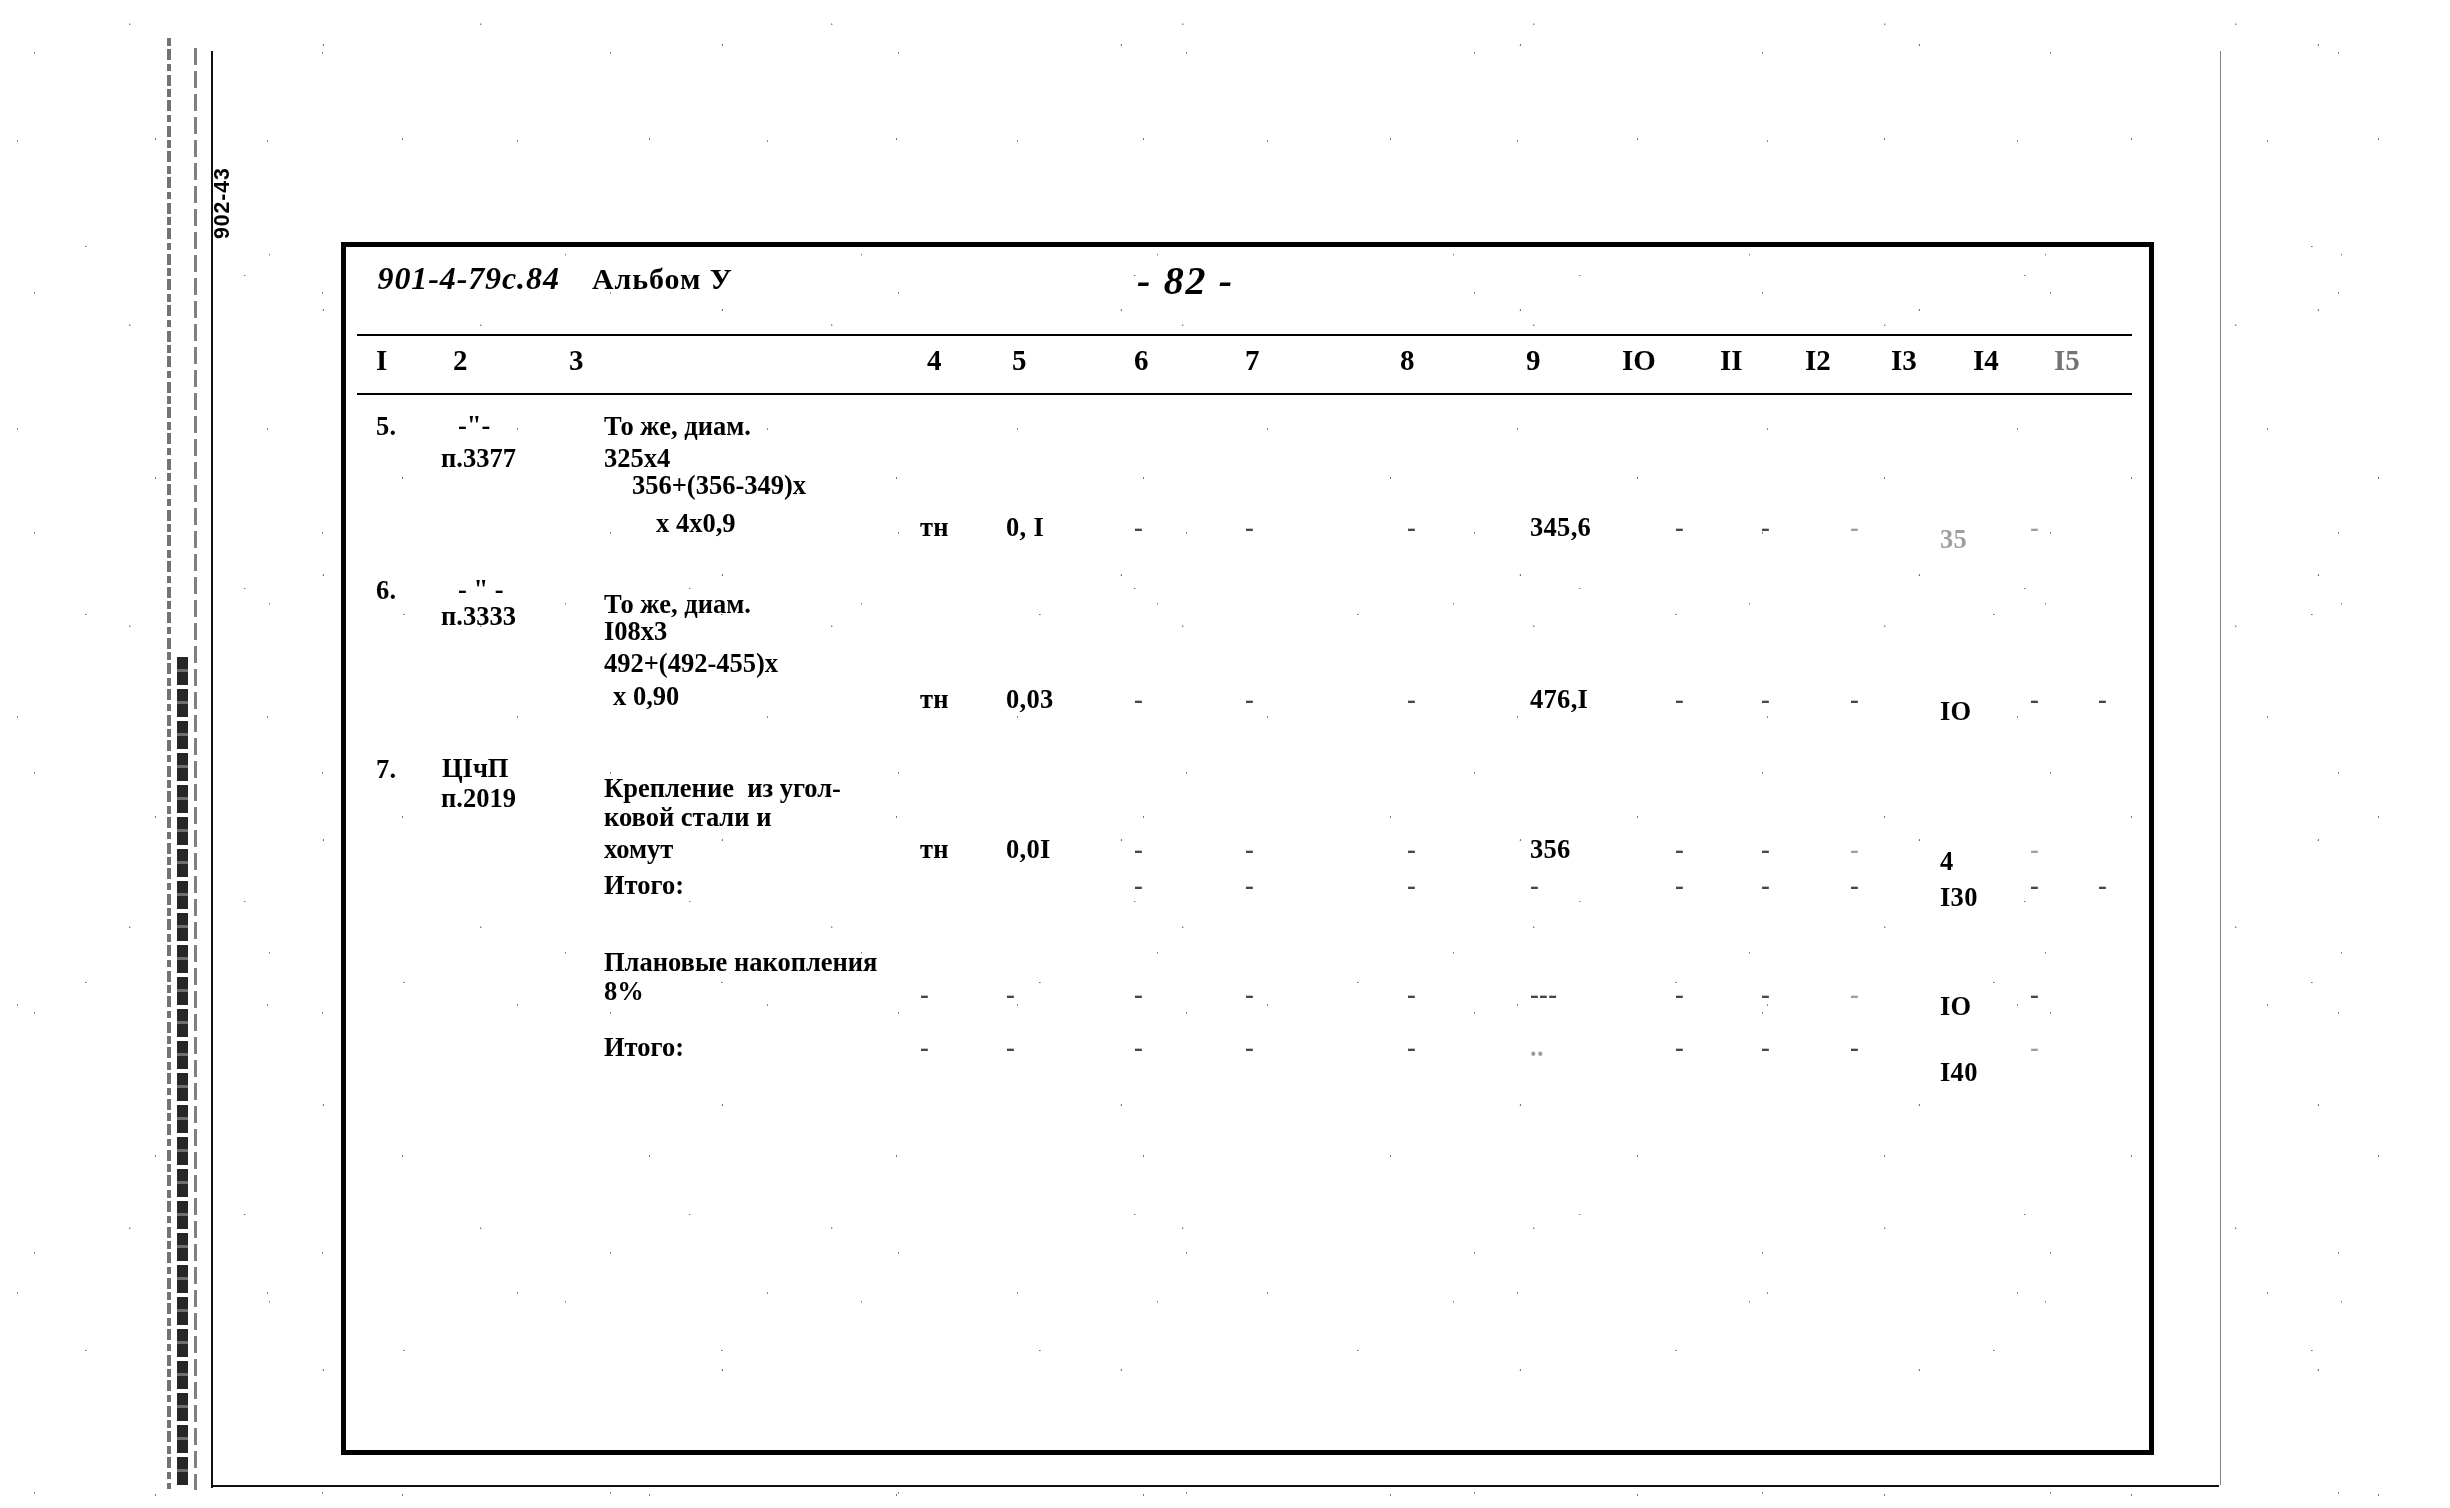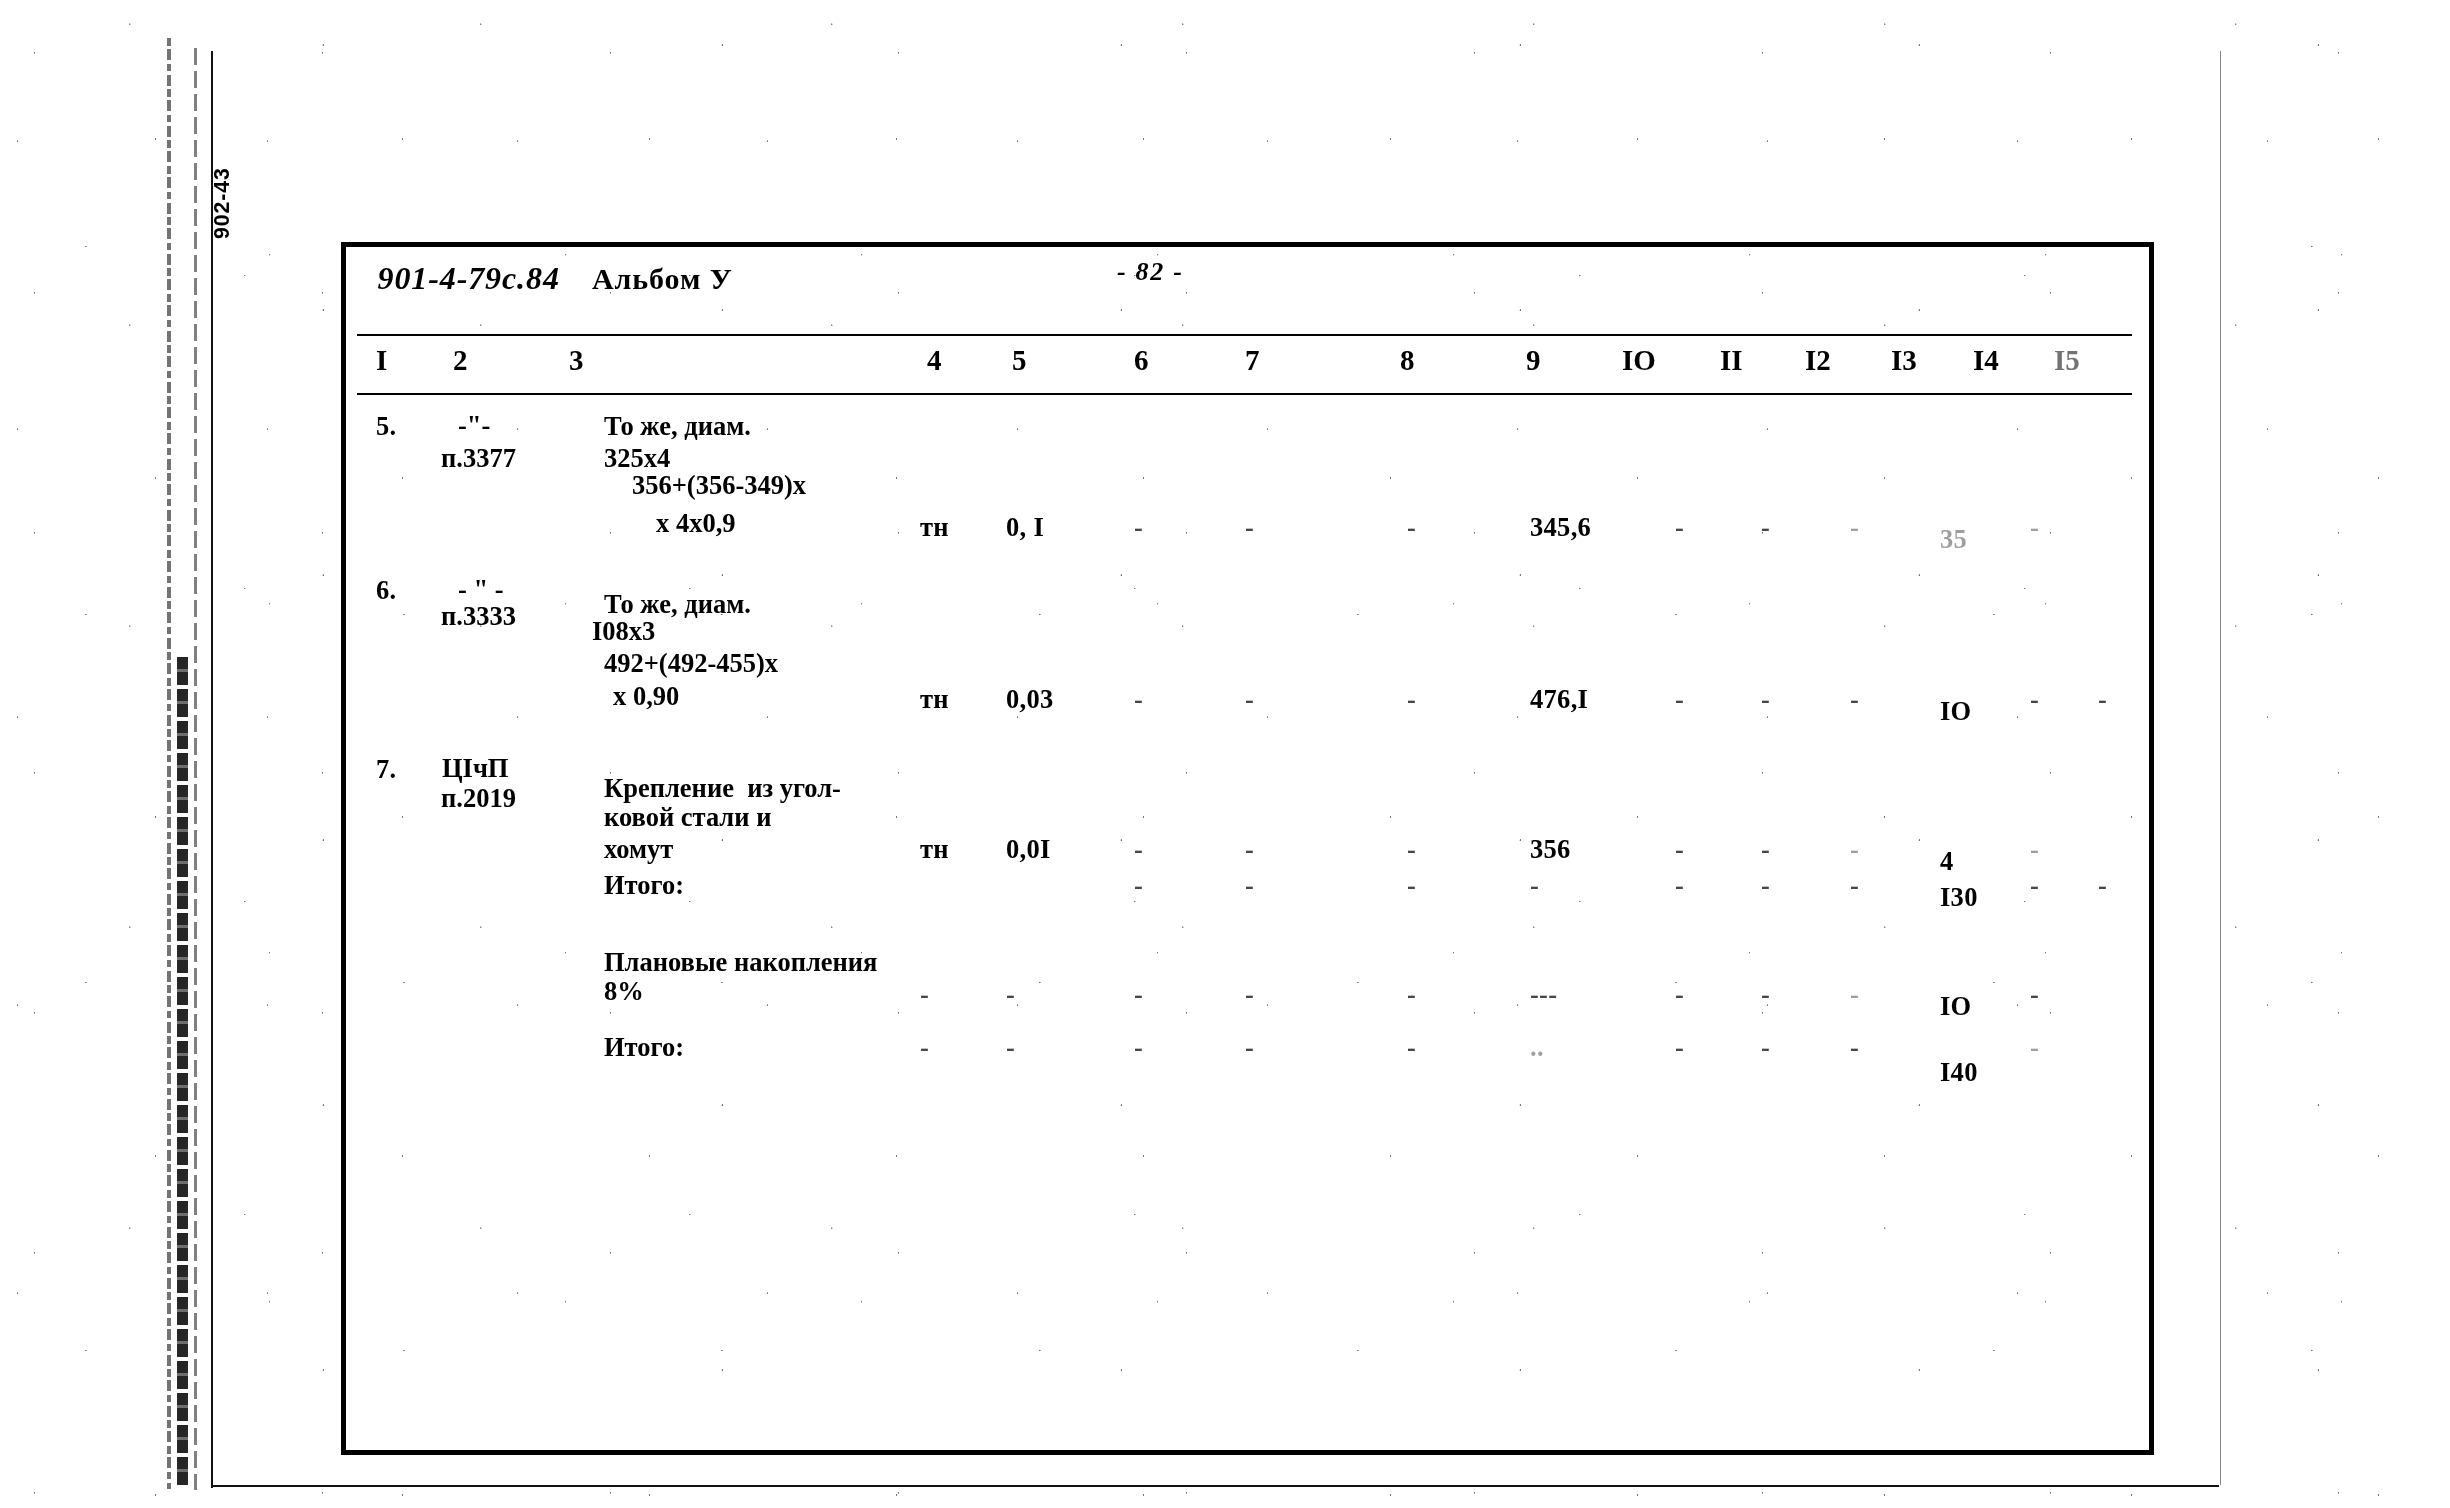--- a/index.html
+++ b/index.html
@@ -153,22 +153,22 @@
   #album-label {
     position: absolute;
     left: 235px; top: 5.1px;
     font-size: 30px;
     font-weight: bold;
     letter-spacing: 0.9px;
     white-space: nowrap;
   }
   #page-number {
     position: absolute;
-    left: 760px; top: 0px;
-    font-size: 26px;
+    left: 780px; top: 0px;
+    font-size: 40px;
     font-weight: bold;
     font-style: italic;
     letter-spacing: 1.7px;
     white-space: nowrap;
   }
 
   
   #column-header {
     position: absolute;
     left: 0; top: 96px;
@@ -324,21 +324,21 @@
         <span class="cell c13 faint2" style="top:101px">35</span>
         <span class="cell c14 faint2" style="top:101px">-</span>
       </div>
 
       <div class="row" style="top:164px">
         <span class="cell c-num" style="top:0px">6.</span>
         <span class="ditto" style="top:0px">- " -</span>
         <span class="code-block" style="top:25.6px">п.3333</span>
 
         <span class="desc-block" style="top:13.7px;left:247px">То же, диам.</span>
-        <span class="desc-block" style="top:41px;left:235px">I08х3</span>
+        <span class="desc-block" style="top:41px;left:247px">I08х3</span>
         <span class="desc-block" style="top:73px;left:247px">492+(492-455)х</span>
         <span class="desc-block" style="top:106px;left:256px">х 0,90</span>
 
         <span class="cell c-unit" style="top:109px">тн</span>
         <span class="cell c-qty" style="top:109px">0,03</span>
         <span class="cell c6 faint3" style="top:109px">-</span>
         <span class="cell c7 faint3" style="top:109px">-</span>
         <span class="cell c8 faint3" style="top:109px">-</span>
         <span class="cell c9" style="top:109px">476,I</span>
         <span class="cell c10 faint3" style="top:109px">-</span>

